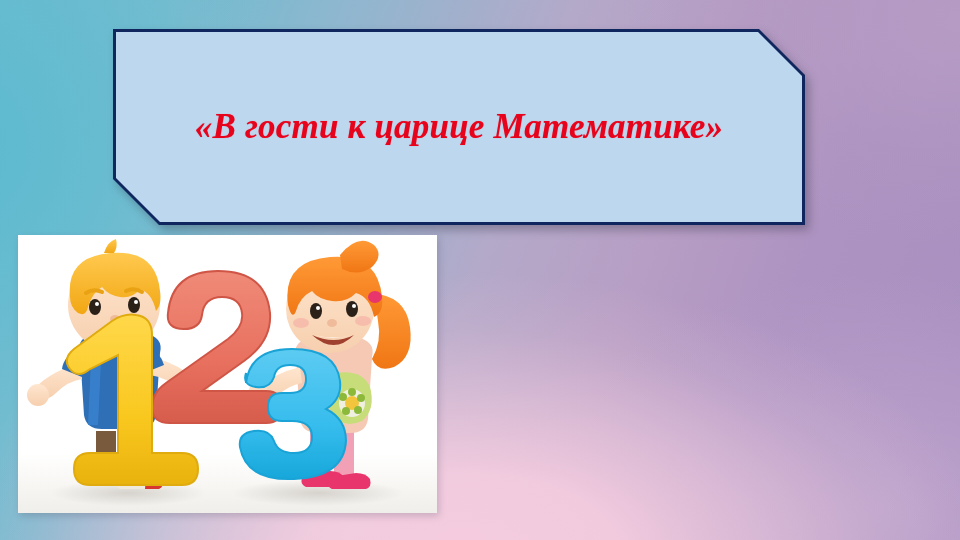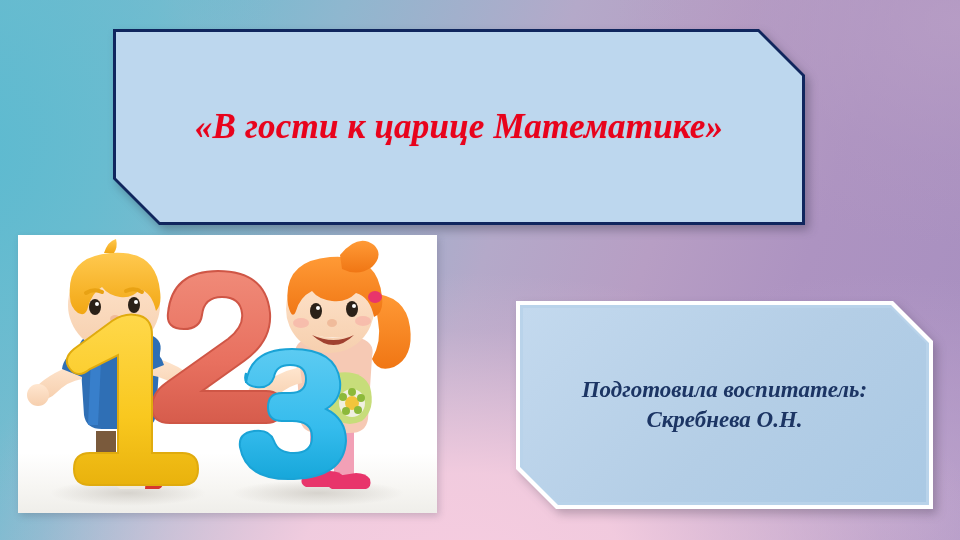--- a/index.html
+++ b/index.html
@@ -191,29 +191,20 @@
   <div class="bg-layer bg-topright"></div>
   <div class="bg-layer bg-pinkright"></div>
   <div class="bg-layer bg-pink"></div>
 
   <div id="title-box" class="snip-box">
     <div class="snip-outer"></div>
     <div class="snip-inner"></div>
     <div id="title-text">«В гости к царице Математике»</div>
   </div>
 
-  <div id="author-box" class="snip-box">
-    <div class="snip-outer"></div>
-    <div class="snip-mid"></div>
-    <div class="snip-inner"></div>
-    <div id="author-text">
-      <span>Подготовила воспитатель:</span>
-      <span>Скребнева О.Н.</span>
-    </div>
-  </div>
 
   <div id="illustration">
     <div class="art">
       <div class="floor"></div>
 
       <svg class="scene" viewBox="0 0 419 278" preserveAspectRatio="xMidYMid meet">
         <defs>
           <linearGradient id="gYellow" x1="0" y1="0" x2="0" y2="1">
             <stop offset="0%" stop-color="#ffd84a"></stop>
               <stop offset="60%" stop-color="#f9c81f"></stop>

